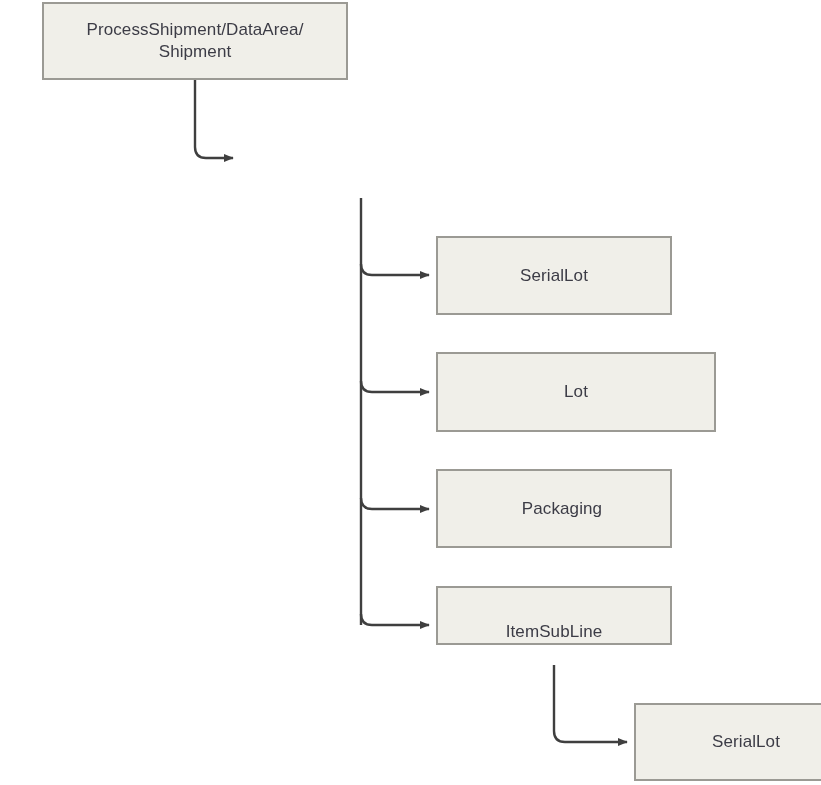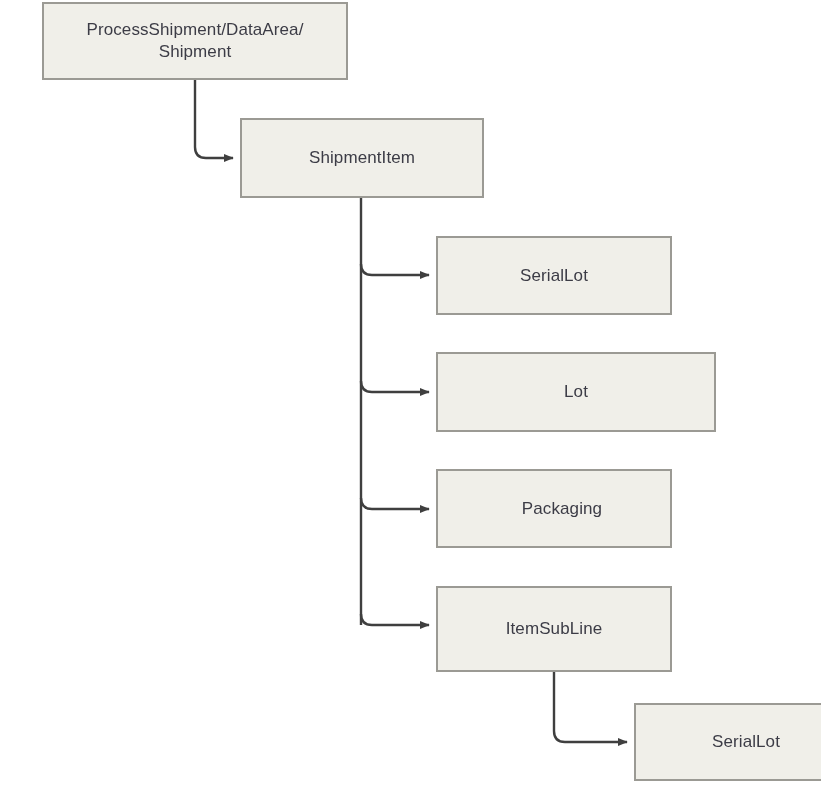--- a/index.html
+++ b/index.html
@@ -76,37 +76,34 @@
 
       <path d="M 514 665 L 514 731 Q 514 742 525 742 L 587 742" marker-end="url(#arrow)"></path>
     </g>
   </svg>
 
   <div class="node" style="left:2px; top:2px; width:306px; height:78px;">
     <span class="node-label">ProcessShipment/DataArea/
 Shipment</span>
   </div>
 
-  <div class="node" style="left:200px; top:118px; width:244px; height:80px;">
-    <span class="node-label">ShipmentItem</span>
-  </div>
 
   <div class="node" style="left:396px; top:236px; width:236px; height:79px;">
     <span class="node-label">SerialLot</span>
   </div>
 
   <div class="node" style="left:396px; top:352px; width:280px; height:80px;">
     <span class="node-label">Lot</span>
   </div>
 
   <div class="node" style="left:396px; top:469px; width:236px; height:79px;padding-left:16px;">
     <span class="node-label">Packaging</span>
   </div>
 
-  <div class="node" style="left:396px; top:586px; width:236px; height:86px;">
+  <div class="node" style="left:396px; top:586px; width:236px; height:59px;align-items:flex-end;">
     <span class="node-label">ItemSubLine</span>
   </div>
 
   <div class="node" style="left:594px; top:703px; width:224px; height:78px;">
     <span class="node-label">SerialLot</span>
   </div>
 
 </div>
 
 </body></html>

